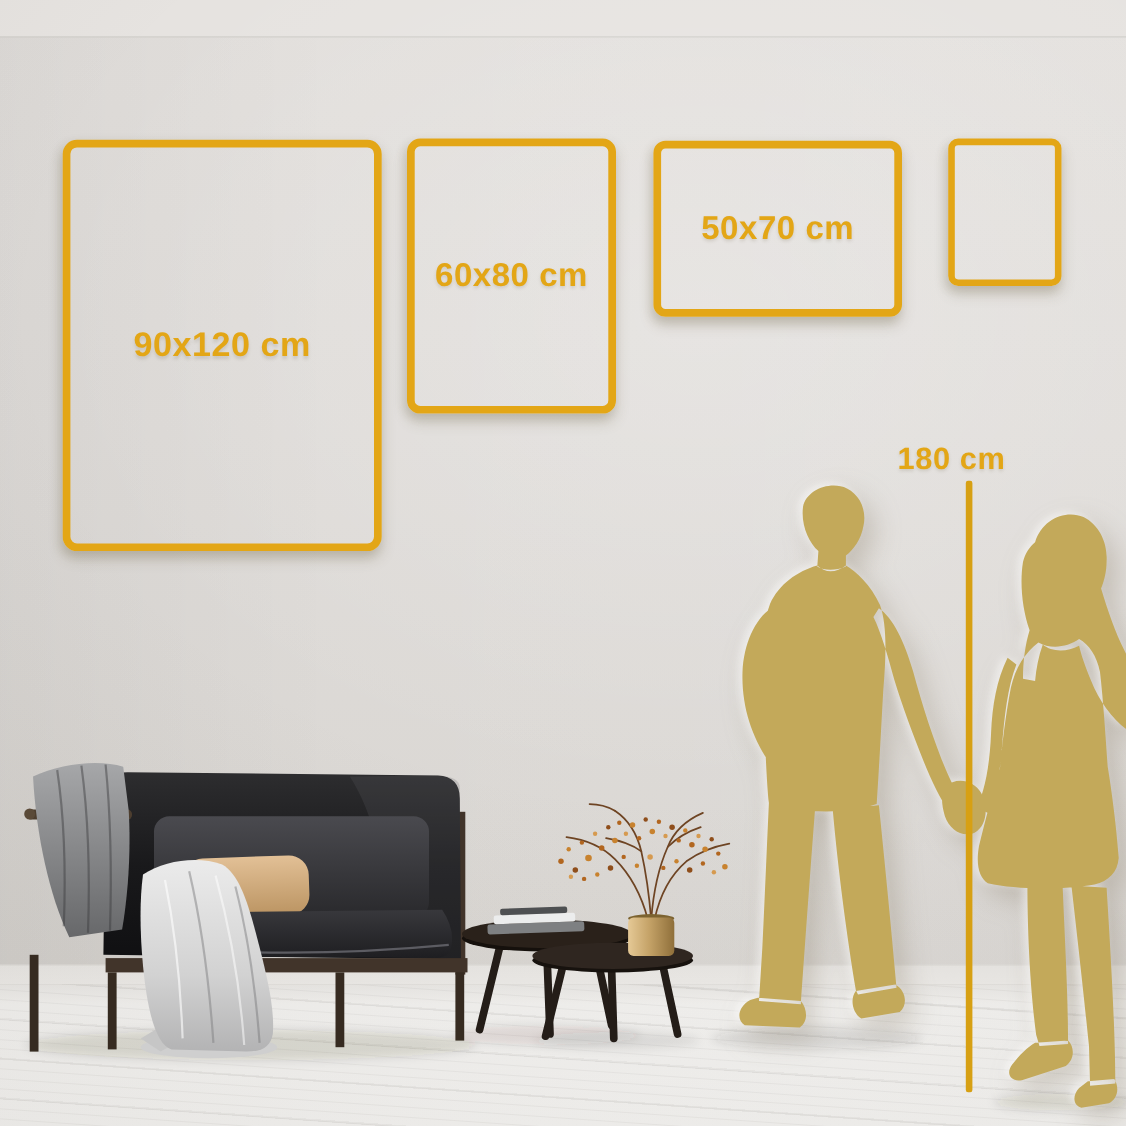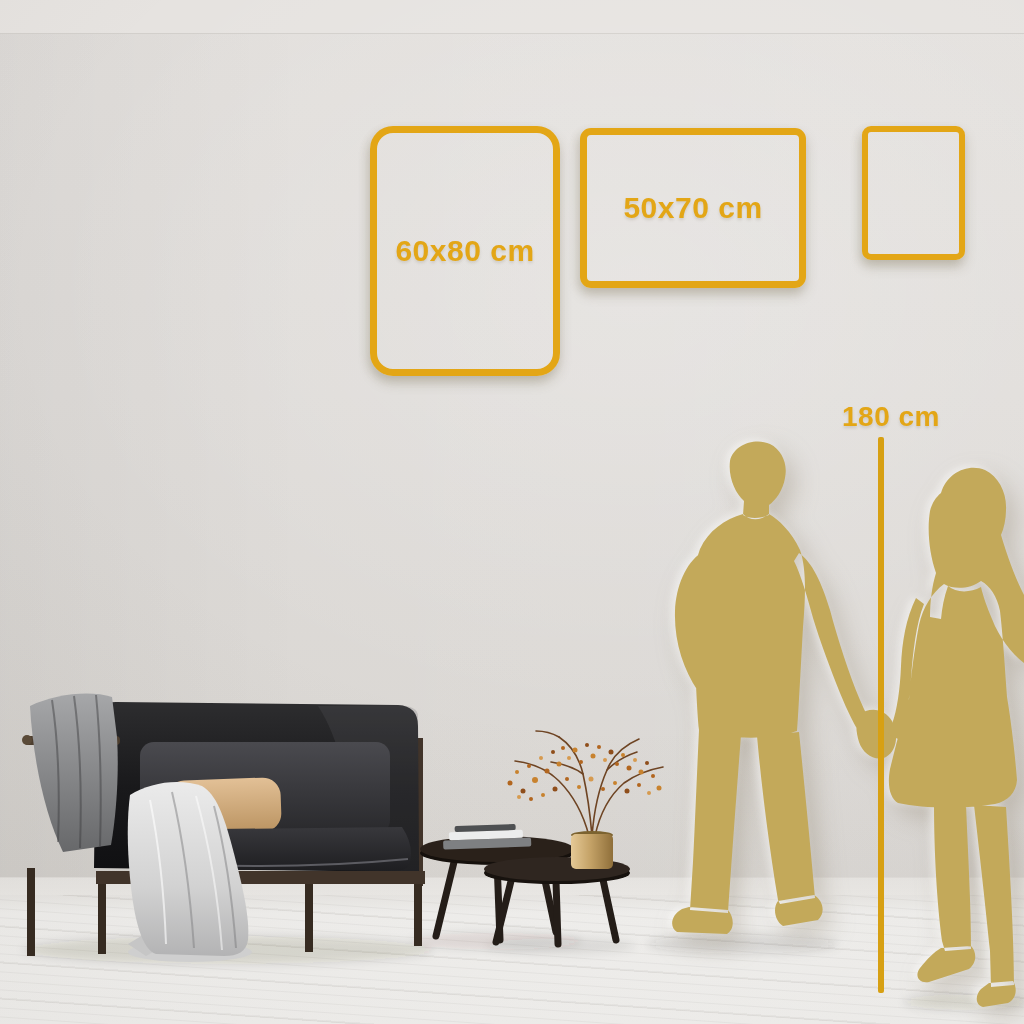--- a/index.html
+++ b/index.html
@@ -42,37 +42,37 @@
     background:radial-gradient(130% 95% at 62% 28%, rgba(255,255,255,0.20) 0, rgba(255,255,255,0) 45%, rgba(92,86,76,0.10) 100%);
   }
   
   .frame{
     position:absolute;box-sizing:border-box;background:transparent;
     border:7px solid var(--accent-gold,#E3A616);
     display:flex;align-items:center;justify-content:center;
     box-shadow:0 7px 12px rgba(108,96,64,0.25), -3px 4px 8px rgba(108,96,64,0.12);
   }
   .frame-90{left:57px;top:127px;width:290px;height:374px;border-radius:13px;}
-  .frame-60{left:370px;top:126px;width:190px;height:250px;border-radius:23px;}
-  .frame-50{left:580px;top:128px;width:226px;height:160px;border-radius:11px;}
+  .frame-60{left:370px;top:126px;width:190px;height:250px;border-radius:12px;}
+  .frame-50{left:594px;top:128px;width:226px;height:160px;border-radius:11px;}
   .frame-30{left:862px;top:126px;width:103px;height:134px;border-radius:9px;border-width:6px;}
   .size-text{
     color:var(--accent-gold,#E3A616);font-weight:700;letter-spacing:0.5px;
     text-shadow:0 2px 3px rgba(108,96,64,0.18);white-space:nowrap;
   }
   .frame-90 .size-text{font-size:31px;}
   .frame-60 .size-text{font-size:30px;}
   .frame-50 .size-text{font-size:30px;}
   .label-30{
     position:absolute;left:832px;top:271px;width:164px;text-align:center;
     font-size:29px;
   }
   
   .height-label{
-    position:absolute;left:816px;top:401px;width:124px;text-align:right;
+    position:absolute;left:816px;top:401px;width:124px;text-align:left;
     font-size:28px;
   }
   .height-line{
     position:absolute;left:878px;top:437px;width:6px;height:556px;
     background:var(--marker-line,#D7A013);border-radius:2px;
   }
   
   .couple-g{filter:drop-shadow(-4px -2px 4px rgba(255,255,255,0.55)) drop-shadow(9px 11px 12px rgba(125,113,88,0.30));}
   .sil{fill:var(--silhouette-gold,#C3A95A);}
 </style>
@@ -269,20 +269,23 @@
         M 916,598 C 906,618 902,642 901,666 C 900,690 897,710 892,724 L 888,734 L 900,740 C 906,724 909,702 911,678 C 913,652 916,624 924,604 Z
         M 934,803 C 934,853 937,903 942,941 L 945,951 L 971,949 C 971,904 968,854 966,805 Z
         M 941,948 L 971,946 C 977,952 977,963 969,969 L 929,982 C 919,984 914,976 920,968 C 927,959 934,952 941,948 Z
         M 974,805 C 980,857 986,911 990,951 L 991,987 L 1014,985 C 1014,939 1010,871 1006,807 Z
         M 989,983 L 1013,981 C 1018,989 1016,999 1008,1003 L 983,1007 C 975,1005 975,995 981,989 Z"></path>
     </g>
   </svg>
 
   <div class="height-line"></div>
 
+  <div class="frame frame-90">
+    <span class="size-text">90x120 cm</span>
+  </div>
   <div class="frame frame-60">
     <span class="size-text">60x80 cm</span>
   </div>
   <div class="frame frame-50">
     <span class="size-text">50x70 cm</span>
   </div>
   <div class="frame frame-30"></div>
 
   <div class="size-text height-label">180 cm</div>
 

